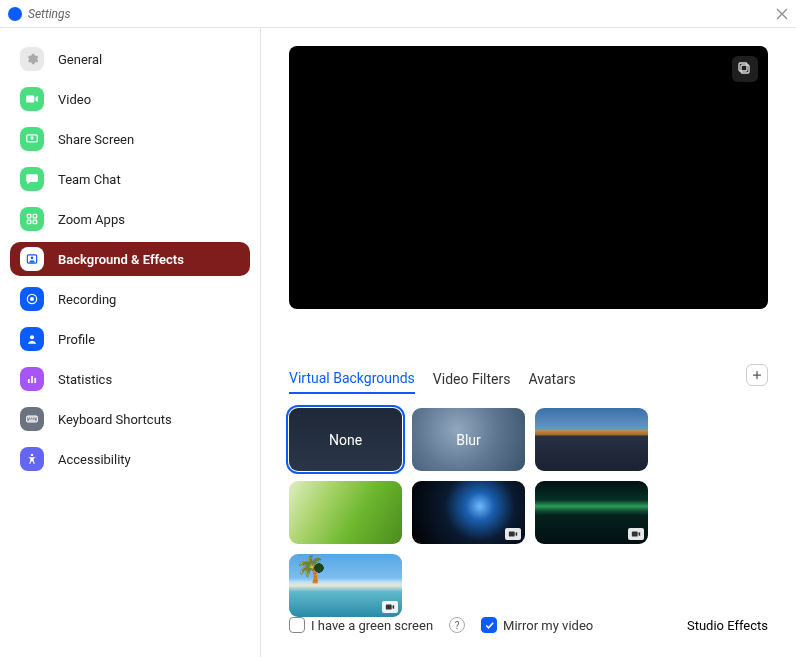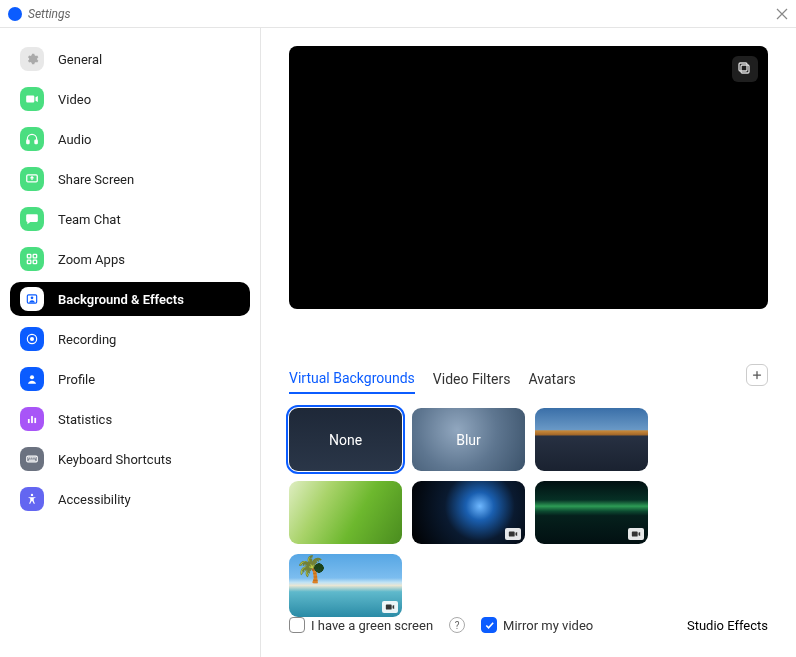--- a/index.html
+++ b/index.html
@@ -6,21 +6,21 @@
   body { font-family: -apple-system, BlinkMacSystemFont, "Segoe UI", Roboto, Arial, sans-serif; font-size: 13px; color: #333; background: #fff; width: 796px; height: 657px; overflow: hidden; }
   .titlebar { height: 28px; display: flex; align-items: center; padding: 0 8px; border-bottom: 1px solid #e5e5e5; }
   .titlebar .app-icon { width: 14px; height: 14px; border-radius: 50%; background: #0b5cff; margin-right: 6px; }
   .titlebar .title { font-size: 12px; color: #666; flex: 1; font-style: italic; }
   .titlebar .close { width: 12px; height: 12px; color: #888; cursor: pointer; }
   .body { display: flex; height: calc(100% - 28px); }
   .sidebar { width: 290px; padding: 14px 10px; border-right: 1px solid #e5e5e5; }
   .sidebar-item { display: flex; align-items: center; height: 34px; padding: 0 10px; border-radius: 10px; margin-bottom: 6px; cursor: pointer; }
   .sidebar-item .icon-wrap { width: 24px; height: 24px; border-radius: 8px; display: flex; align-items: center; justify-content: center; margin-right: 14px; }
   .sidebar-item .icon-wrap svg { width: 14px; height: 14px; }
-  .sidebar-item.selected { background: #000000; color: #fff; font-weight: 600; }
+  .sidebar-item.selected { background: #7f1d1d; color: #fff; font-weight: 600; }
   .sidebar-item:not(.selected) .label { color: #222; }
   .ic-general  { background: #e8e8e8; color: #aaa; }
   .ic-video    { background: #4ade80; color: #fff; }
   .ic-audio    { background: #4ade80; color: #fff; }
   .ic-share    { background: #4ade80; color: #fff; }
   .ic-chat     { background: #4ade80; color: #fff; }
   .ic-apps     { background: #4ade80; color: #fff; }
   .ic-bg       { background: #0b5cff; color: #fff; }
   .ic-rec      { background: #0b5cff; color: #fff; }
   .ic-profile  { background: #0b5cff; color: #fff; }
@@ -83,30 +83,20 @@
     </div>
     <div class="sidebar-item">
       <div class="icon-wrap ic-video">
           <svg viewBox="0 0 24 24" fill="currentColor">
             <path d="M4 6h10a2 2 0 012 2v8a2 2 0 01-2 2H4a2 2 0 01-2-2V8a2 2 0 012-2zm14 3l4-2v10l-4-2V9z"></path>
           </svg>
         </div>
       <span class="label">Video</span>
     </div>
     <div class="sidebar-item">
-      <div class="icon-wrap ic-audio">
-          <svg viewBox="0 0 24 24" fill="none" stroke="currentColor" stroke-width="2">
-            <path d="M4 14v-2a8 8 0 0116 0v2"></path>
-            <rect x="3" y="14" width="4" height="6" rx="1" fill="currentColor"></rect>
-            <rect x="17" y="14" width="4" height="6" rx="1" fill="currentColor"></rect>
-          </svg>
-        </div>
-      <span class="label">Audio</span>
-    </div>
-    <div class="sidebar-item">
       <div class="icon-wrap ic-share">
           <svg viewBox="0 0 24 24" fill="none" stroke="currentColor" stroke-width="2.2">
             <rect x="3" y="5" width="18" height="12" rx="2"></rect>
             <path d="M12 13V8m0 0l-2 2m2-2l2 2" stroke-linecap="round"></path>
           </svg>
         </div>
       <span class="label">Share Screen</span>
     </div>
     <div class="sidebar-item">
       <div class="icon-wrap ic-chat">

